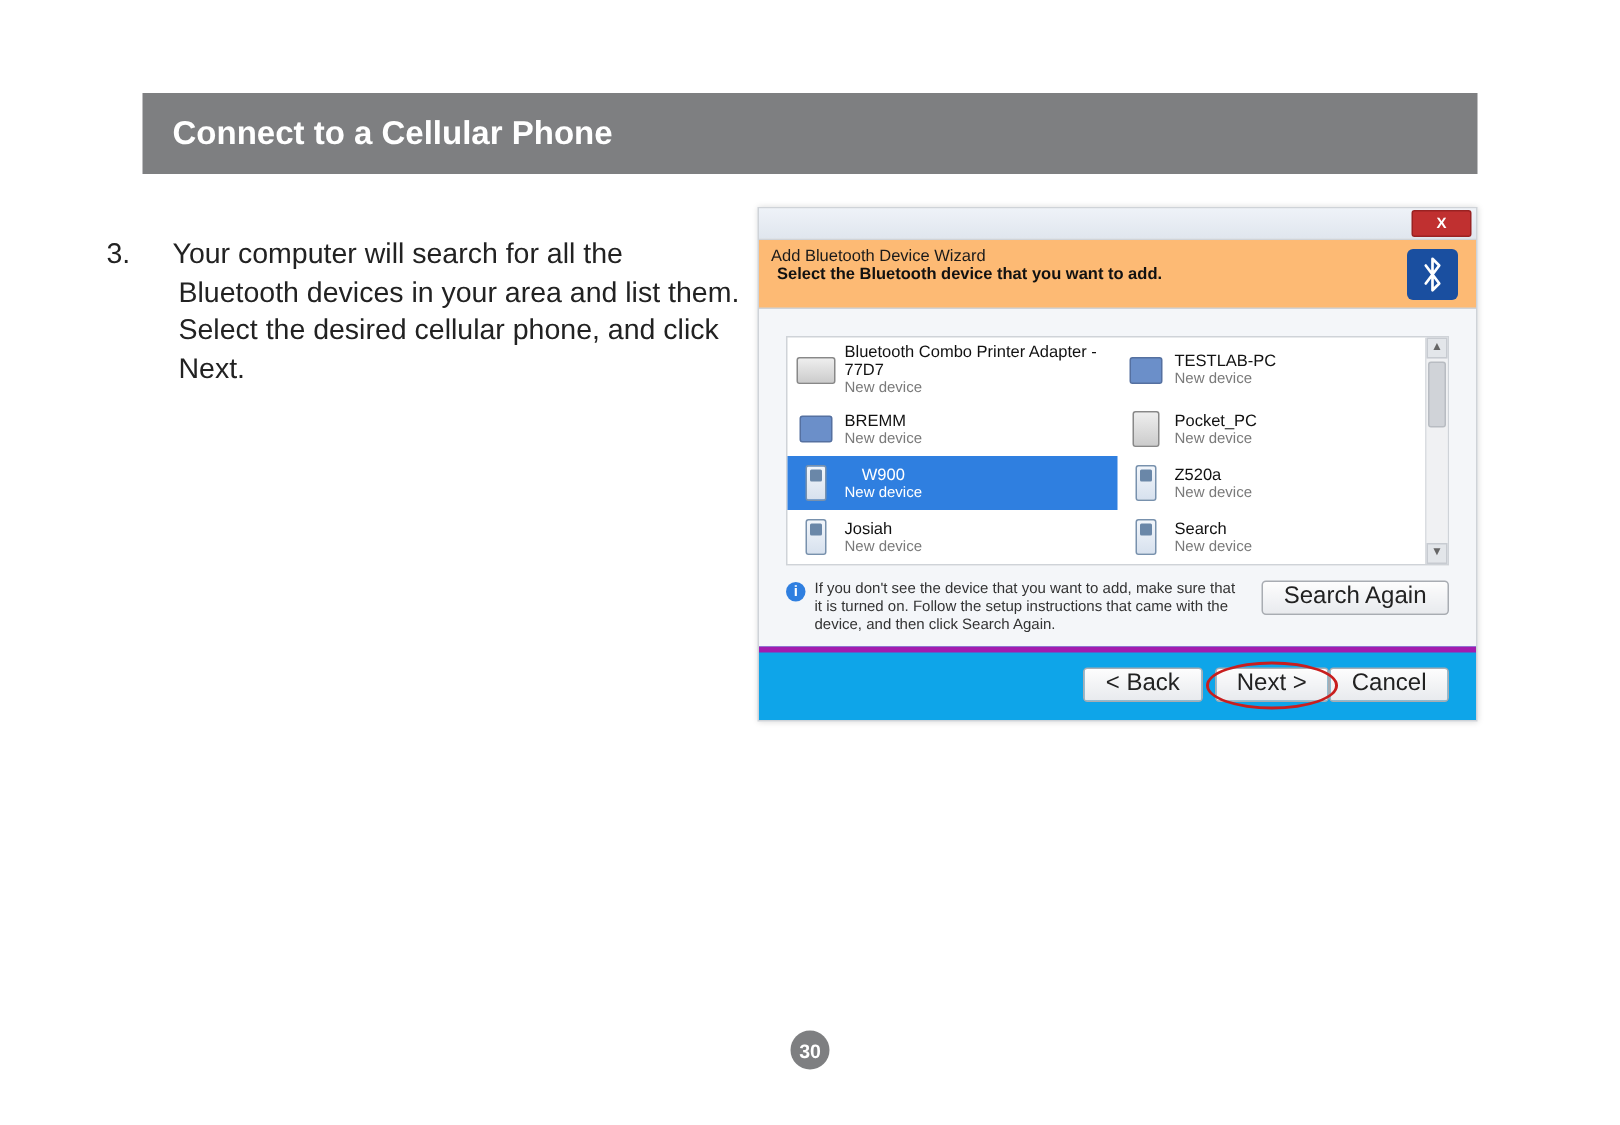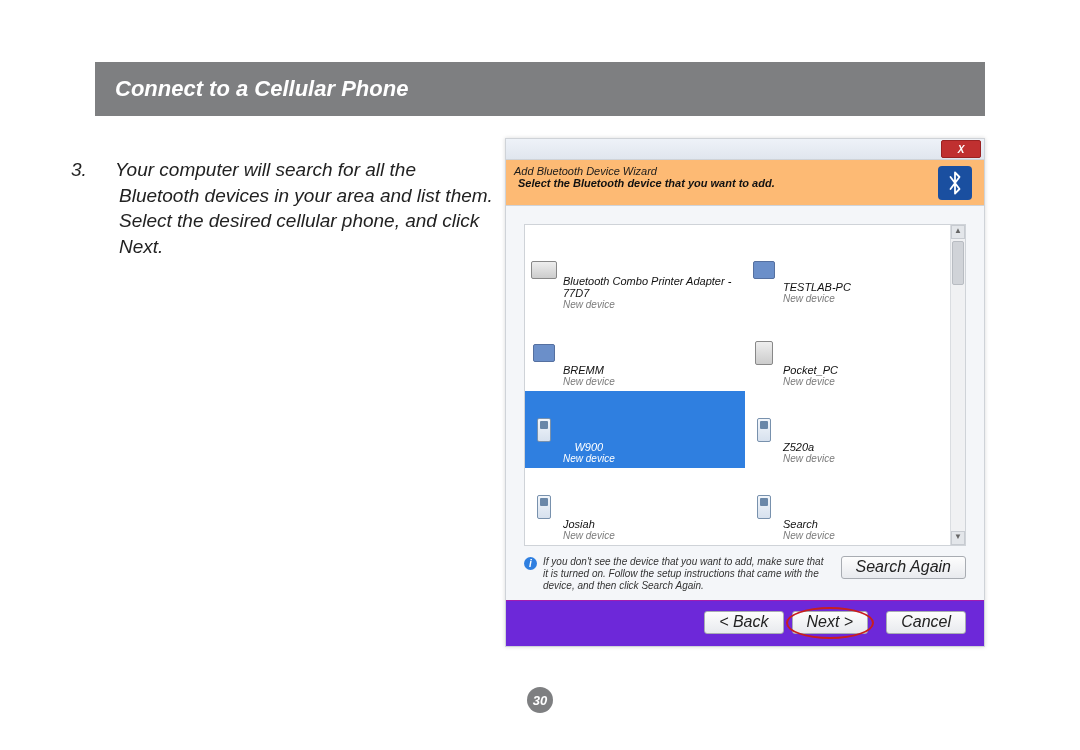--- a/index.html
+++ b/index.html
@@ -10,21 +10,20 @@
     background: #ffffff;
     font-family: Arial, Helvetica, sans-serif;
     color: #222;
   }
   .page {
     box-sizing: border-box;
     width: 1080px;
     height: 750px;
     padding: 62px 95px 20px 95px;
     position: relative;
-    font-style: italic;
   }
   .title-bar {
     background: #7e7f81;
     color: #fff;
     font-weight: bold;
     font-size: 22px;
     padding: 14px 20px;
     margin-bottom: 22px;
   }
   .content-row {
@@ -166,21 +165,21 @@
     background: #6b8fc9;
     border-radius: 2px;
   }
   .dev-pda {
     width: 16px;
     height: 22px;
     border: 1px solid #888;
     background: linear-gradient(#eee,#ccc);
     border-radius: 2px;
   }
-  .dev-text { line-height: 1.1; margin-top: 46px; }
+  .dev-text { line-height: 1.1; }
   .dev-name { font-size: 11px; color: #111; }
   .dev-sub { font-size: 10px; color: #7a7a7a; }
   .device.selected .dev-name, .device.selected .dev-sub { color: #fff; }
 
   .scroll-track {
     position: absolute;
     top: 0; right: 0; bottom: 0;
     width: 14px;
     background: #f0f1f3;
     border-left: 1px solid #dadde1;
@@ -238,26 +237,25 @@
     background: linear-gradient(#fdfdfd,#e8eaee);
     border: 1px solid #a8acb2;
     border-radius: 3px;
     padding: 0 14px;
     font-size: 16px;
     color: #222;
     line-height: 19px;
     white-space: nowrap;
   }
   .wizard-footer {
-    background: #6d28d9;
-    border-top: 1px solid #a21caf;
+    background: #0ea5e9;
+    border-top: 4px solid #a21caf;
     padding: 10px 18px 12px 18px;
     display: flex;
     justify-content: flex-end;
-    gap: 18px;
   }
   .footer-pair { display: flex; gap: 8px; }
   .highlight-ring {
     position: relative;
   }
   .highlight-ring:after {
     content: "";
     position: absolute;
     left: -6px; top: -4px; right: -6px; bottom: -5px;
     border: 2px solid #c81e1e;

